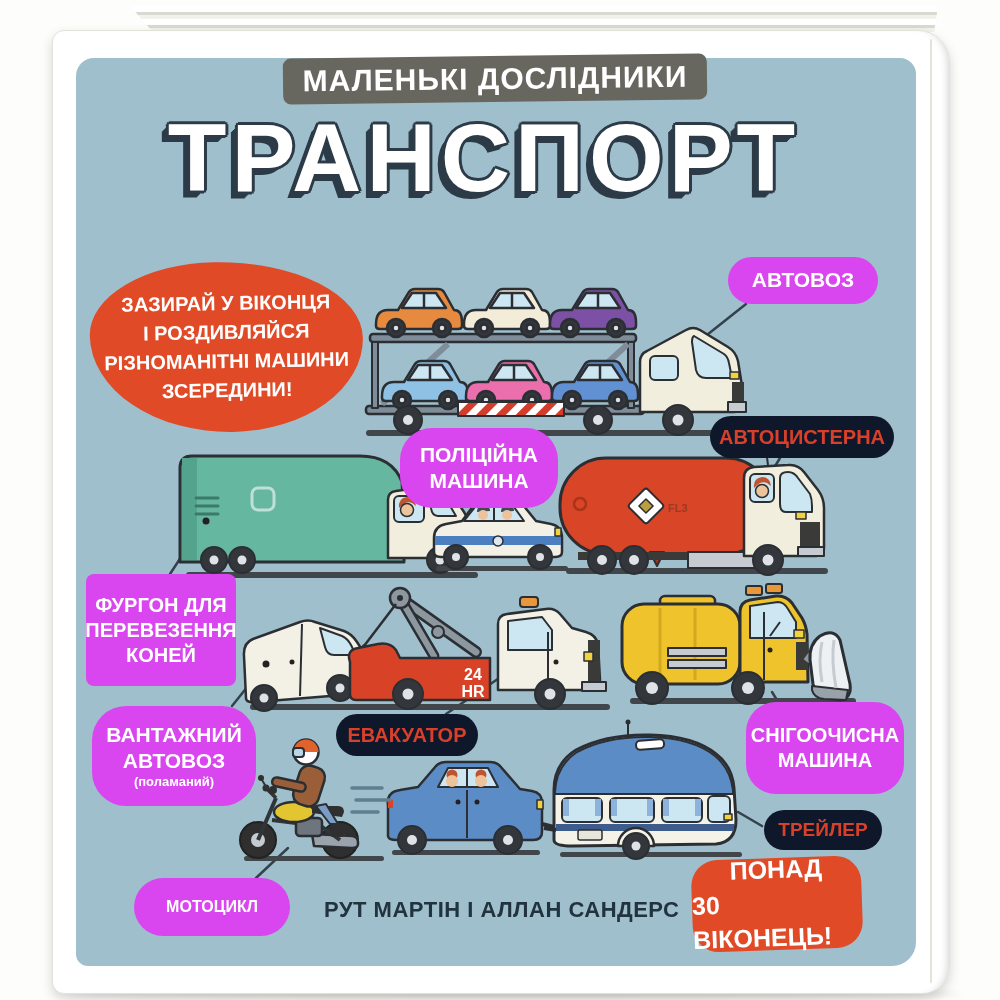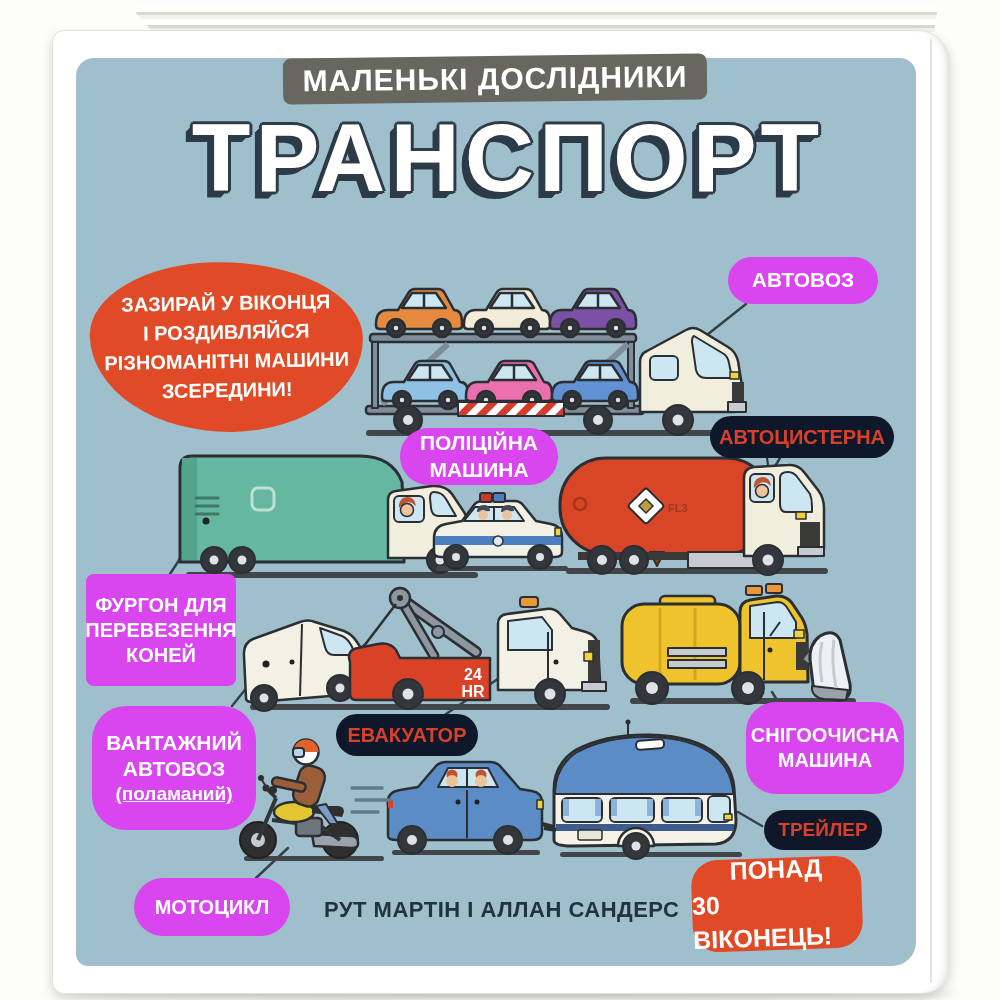--- a/index.html
+++ b/index.html
@@ -14,34 +14,34 @@
     box-shadow:0 5px 12px rgba(0,0,0,.16), inset -8px 0 10px -8px rgba(0,0,0,.22);z-index:2;}
   .book-edge-line{position:absolute;right:17px;top:8px;bottom:10px;width:2px;background:#e3e3db;border-radius:2px;}
   .panel{position:absolute;left:76px;top:58px;width:840px;height:908px;background:#9fbfcc;
     border-radius:18px 16px 24px 12px;z-index:3;}
   svg.art{position:absolute;left:0;top:0;width:1000px;height:1000px;z-index:4;}
   svg.art text{font-family:"Liberation Sans",sans-serif;font-weight:700;}
 
   .banner{position:absolute;left:283px;top:56px;width:424px;height:46px;background:#67675f;border-radius:8px;
     transform:rotate(-.7deg);display:flex;align-items:center;justify-content:center;z-index:5;
     color:#fff;font-weight:700;font-size:30px;letter-spacing:1px;white-space:nowrap;}
-  .title{position:absolute;left:88px;top:110px;width:840px;text-align:center;z-index:5;
+  .title{position:absolute;left:64px;top:110px;width:840px;text-align:center;z-index:5;
     color:#fff;font-weight:700;font-size:96px;letter-spacing:5px;line-height:1;
     text-shadow:3px 0 0 #2c3b47,-3px 0 0 #2c3b47,0 3px 0 #2c3b47,0 -3px 0 #2c3b47,
       2px 2px 0 #2c3b47,-2px -2px 0 #2c3b47,2px -2px 0 #2c3b47,-2px 2px 0 #2c3b47,
       -4px 4px 0 #2c3b47,-5px 5px 0 #2c3b47,-6px 6px 0 #2c3b47,-7px 7px 0 #2c3b47;}
   .blob{position:absolute;left:90px;top:262px;width:273px;height:170px;background:#e14a26;z-index:5;
     border-radius:46% 54% 48% 52% / 42% 46% 54% 58%;transform:rotate(-1deg);
     display:flex;flex-direction:column;align-items:center;justify-content:center;
     color:#fff;font-weight:700;font-size:20px;line-height:1.45;text-align:center;}
   .lbl{position:absolute;z-index:6;display:flex;flex-direction:column;align-items:center;justify-content:center;
     font-weight:700;text-align:center;line-height:1.25;}
   .lbl.dark{background:#d946ef;color:#fff;border-radius:40px;}
   .lbl.light{background:#0f172a;color:#d8402a;border-radius:30px;}
-  .lbl .note{font-size:19px;font-weight:700;text-decoration:underline;}
+  .lbl .note{font-size:13px;font-weight:700;}
   .badge{position:absolute;left:692px;top:858px;width:170px;height:92px;background:#e14a26;border-radius:26px;
     transform:rotate(-2deg);display:flex;flex-direction:column;align-items:center;justify-content:center;z-index:6;
     color:#fff;font-weight:700;font-size:25px;line-height:1.35;}
   .authors{position:absolute;left:295px;top:897px;width:350px;text-align:center;z-index:6;
     color:#21333f;font-weight:700;font-size:22px;letter-spacing:.5px;white-space:nowrap;margin-left:29px;}
 </style>
 </head>
 <body>
 
 <div class="photo">
@@ -384,55 +384,55 @@
     <span>ЗАЗИРАЙ У ВІКОНЦЯ</span>
     <span>І РОЗДИВЛЯЙСЯ</span>
     <span>РІЗНОМАНІТНІ МАШИНИ</span>
     <span>ЗСЕРЕДИНИ!</span>
   </div>
 
   <div class="lbl dark" style="left:728px;top:257px;width:150px;height:47px;font-size:21px;">
     <span>АВТОВОЗ</span>
   </div>
 
-  <div class="lbl dark" style="left:400px;top:428px;width:158px;height:57px;font-size:21px;border-radius:32px;">
+  <div class="lbl dark" style="left:400px;top:428px;width:158px;height:80px;font-size:21px;border-radius:32px;">
     <span>ПОЛІЦІЙНА</span>
     <span>МАШИНА</span>
   </div>
 
   <div class="lbl light" style="left:710px;top:416px;width:184px;height:42px;font-size:20px;">
     <span>АВТОЦИСТЕРНА</span>
   </div>
 
   <div class="lbl dark" style="left:86px;top:574px;width:150px;height:112px;font-size:20px;border-radius:8px;">
     <span>ФУРГОН ДЛЯ</span>
     <span>ПЕРЕВЕЗЕННЯ</span>
     <span>КОНЕЙ</span>
   </div>
 
-  <div class="lbl dark" style="left:92px;top:706px;width:164px;height:124px;font-size:21px;border-radius:34px;text-align:center;">
+  <div class="lbl dark" style="left:92px;top:706px;width:164px;height:100px;font-size:21px;border-radius:34px;text-align:center;">
     <span>ВАНТАЖНИЙ</span>
     <span>АВТОВОЗ</span>
     <span class="note">(поламаний)</span>
   </div>
 
   <div class="lbl light" style="left:336px;top:714px;width:142px;height:42px;font-size:20px;">
     <span>ЕВАКУАТОР</span>
   </div>
 
   <div class="lbl dark" style="left:746px;top:702px;width:158px;height:92px;font-size:20px;border-radius:30px;">
     <span>СНІГООЧИСНА</span>
     <span>МАШИНА</span>
   </div>
 
   <div class="lbl light" style="left:764px;top:810px;width:118px;height:40px;font-size:19px;">
     <span>ТРЕЙЛЕР</span>
   </div>
 
-  <div class="lbl dark" style="left:134px;top:878px;width:156px;height:58px;font-size:20px;">
+  <div class="lbl dark" style="left:134px;top:878px;width:156px;height:58px;font-size:16px;">
     <span>МОТОЦИКЛ</span>
   </div>
 
   <div class="badge">
     <span>ПОНАД</span>
     <span>30 ВІКОНЕЦЬ!</span>
   </div>
 
   <div class="authors">РУТ МАРТІН І АЛЛАН САНДЕРС</div>
 </div>

